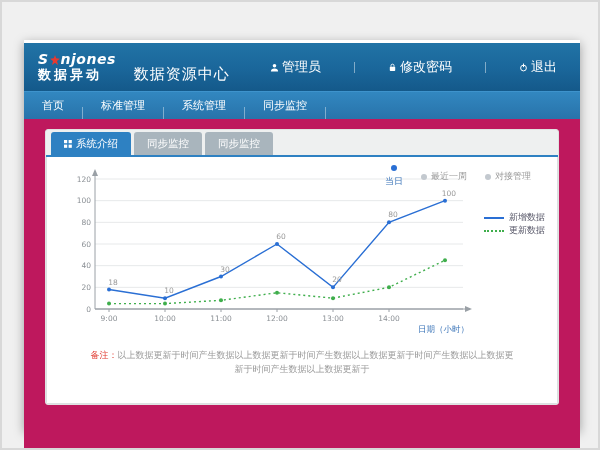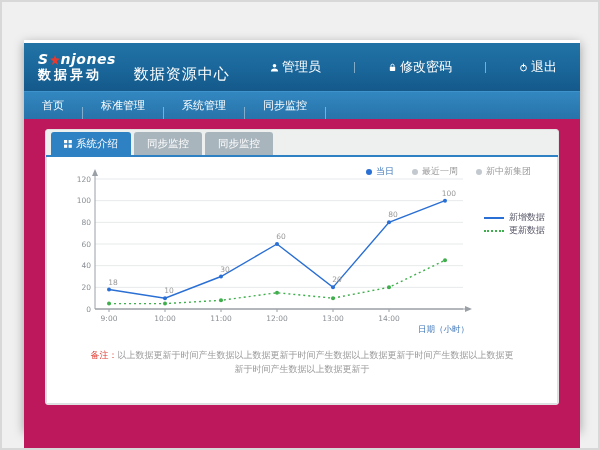--- a/index.html
+++ b/index.html
@@ -52,21 +52,21 @@
   .card{
     background:#fff;border:1px solid #dcdfe1;border-top:none;
     height:calc(100% - 27px);box-sizing:border-box;position:relative;
     padding:6px 12px 0;
   }
   
   .filters{position:absolute;top:8px;right:26px;display:flex;gap:18px;font-size:9px;color:#999;}
   .f-item{display:flex;align-items:center;gap:4px;cursor:pointer;}
   .f-dot{width:6px;height:6px;border-radius:50%;background:#c3c9cf;display:inline-block;}
   .f-item.active .f-dot{background:#2a6fd4;}
-  .f-item.active{color:#3a74b8;}
+  .f-item.active{color:#3a74b8;flex-direction:column;}
   .chart-title{margin:22px 0 2px 14px;color:#3a74b8;font-size:10px;}
   .chart-row{display:flex;padding-left:6px;}
   .legend{display:flex;flex-direction:column;margin-top:48px;margin-left:6px;font-size:9px;color:#556;}
   .lg-item{display:flex;align-items:center;gap:5px;white-space:nowrap;}
   .lg-line{width:20px;height:0;display:inline-block;}
   .lg-line.solid{border-top:2px solid #2a6fd4;}
   .lg-line.dotted{border-top:2px dotted #3fae4c;}
   .note{margin-top:14px;text-align:center;font-size:9px;color:#9a9a9a;padding:0 30px;line-height:1.5;}
   .note-prefix{color:#e0392f;}
 </style>
@@ -154,21 +154,21 @@
           <div class="f-item active">
             <span class="f-dot"></span>
             <span>当日</span>
           </div>
           <div class="f-item">
             <span class="f-dot"></span>
             <span>最近一周</span>
           </div>
           <div class="f-item">
             <span class="f-dot"></span>
-            <span>新中新集团</span>
+            <span>对接管理</span>
           </div>
         </div>
 
 
         <div class="chart-row">
           <svg id="chart-svg" width="420" height="172">
               <line x1="30" y1="146" x2="398" y2="146" stroke="#9aa0a6" stroke-width="1"></line>
               <text x="26" y="148.5" font-size="7.5" fill="#8a8f94" text-anchor="end" font-family="&quot;DejaVu Sans&quot;,sans-serif">0</text>
               <line x1="30" y1="124.33333333333334" x2="398" y2="124.33333333333334" stroke="#e7e9ea" stroke-width="1"></line>
               <text x="26" y="126.83333333333334" font-size="7.5" fill="#8a8f94" text-anchor="end" font-family="&quot;DejaVu Sans&quot;,sans-serif">20</text>

